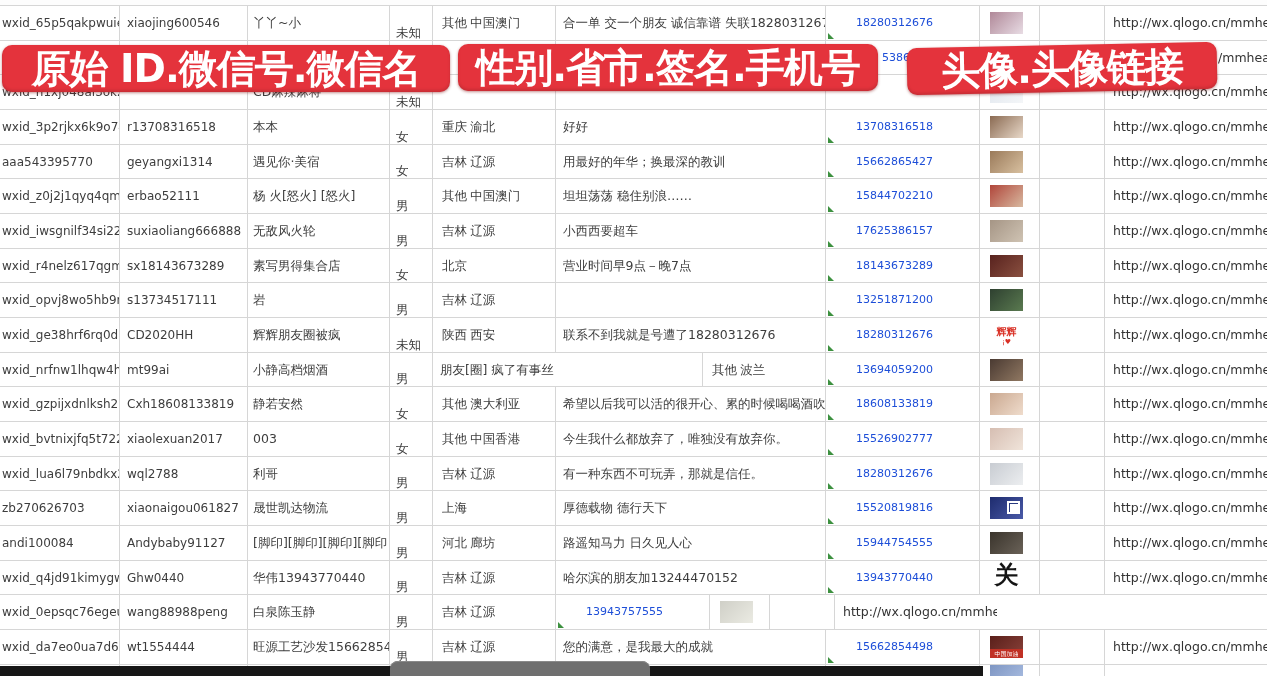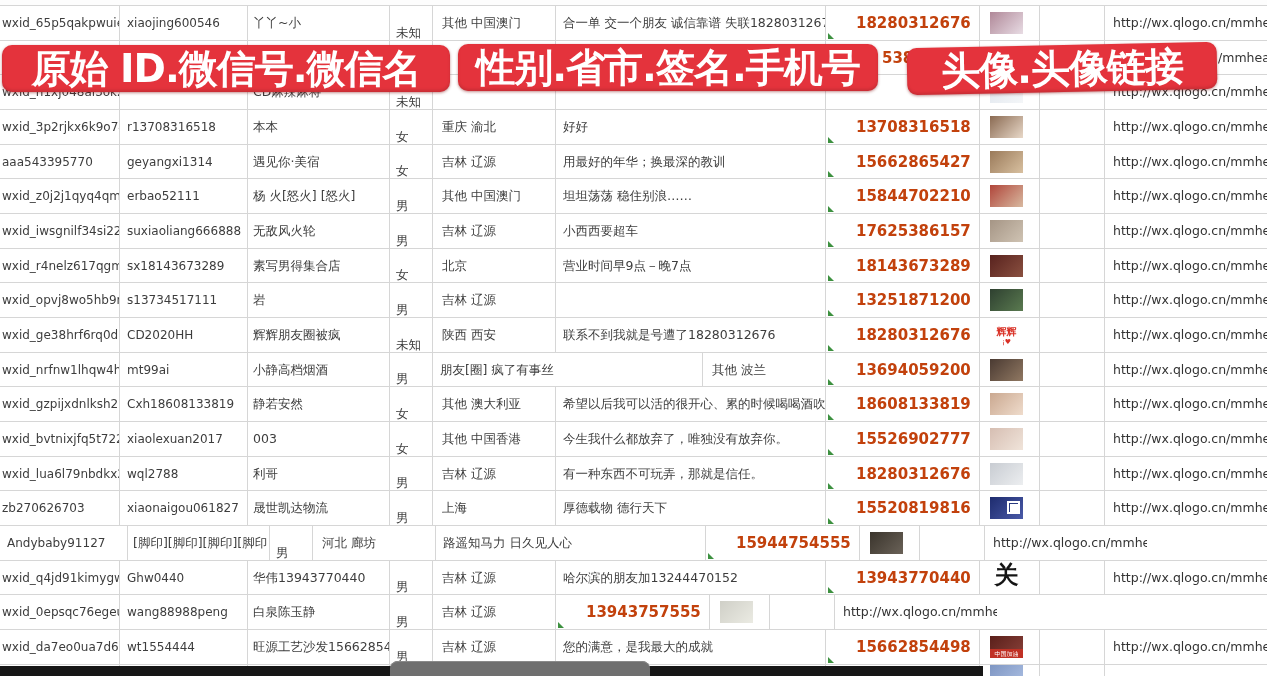--- a/index.html
+++ b/index.html
@@ -9,23 +9,23 @@
   #sheet{position:absolute;left:0;top:5px;width:1267px;border-top:1px solid #d6d6d6;}
   .row{display:flex;height:34.68px;border-bottom:1px solid #d6d6d6;box-sizing:border-box;background:#fff;}
   .row.partial{height:12px;border-bottom:none;overflow:hidden;}
   .cell{position:relative;box-sizing:border-box;border-right:1px solid #d6d6d6;
         display:flex;align-items:center;overflow:hidden;white-space:nowrap;
         font-size:12.5px;line-height:14px;padding:0 3px;}
   .c-wxid   {width:120px;padding-left:2px;font-size:12px;}
   .c-account{width:128px;padding-left:7px;font-size:12px;}
   .c-name   {width:142px;padding-left:5px;}
   .c-gender {width:43px;padding-left:6px;align-items:flex-end;}
-  .c-region {width:123px;padding-left:9px;}
+  .c-region {width:123px;padding-left:9px;font-family:Liberation Serif, serif;}
   .c-sig    {width:270px;padding-left:7px;}
-  .c-phone  {width:154px;padding-left:30px;font-size:15px;color:#c2410c;font-weight:bold;}
+  .c-phone  {width:154px;padding-left:30px;font-size:11px;color:#1d4ed8;}
   .c-avatar {width:60px;padding:0;justify-content:center;}
   .c-gap    {width:65px;}
   .c-url    {width:162px;border-right:none;padding-left:8px;color:#333;}
   .frag-phone{padding-left:56px;}
   .frag-url{padding-left:113px;}
   
   .tri{position:absolute;left:2px;bottom:1px;width:0;height:0;
        border-bottom:6px solid #3d9140;border-right:6px solid transparent;}
   
   .av{width:33px;height:22px;position:relative;overflow:visible;flex:0 0 auto;margin-left:-6px;}
@@ -542,20 +542,23 @@
             <div class="av-fill" style="background: linear-gradient(135deg, rgb(30, 44, 110), rgb(74, 90, 168));"></div>
             <div class="av-qr"></div>
           </div>
         </div>
         <div class="cell c-gap"></div>
         <div class="cell c-url">
           <span>http://wx.qlogo.cn/mmhead</span>
         </div>
       </div>
       <div class="row">
+        <div class="cell c-wxid">
+          <span>andi100084</span>
+        </div>
         <div class="cell c-account">
           <span>Andybaby91127</span>
         </div>
         <div class="cell c-name">
           <span>[脚印][脚印][脚印][脚印</span>
         </div>
         <div class="cell c-gender">
           <span>男</span>
         </div>
         <div class="cell c-region">

